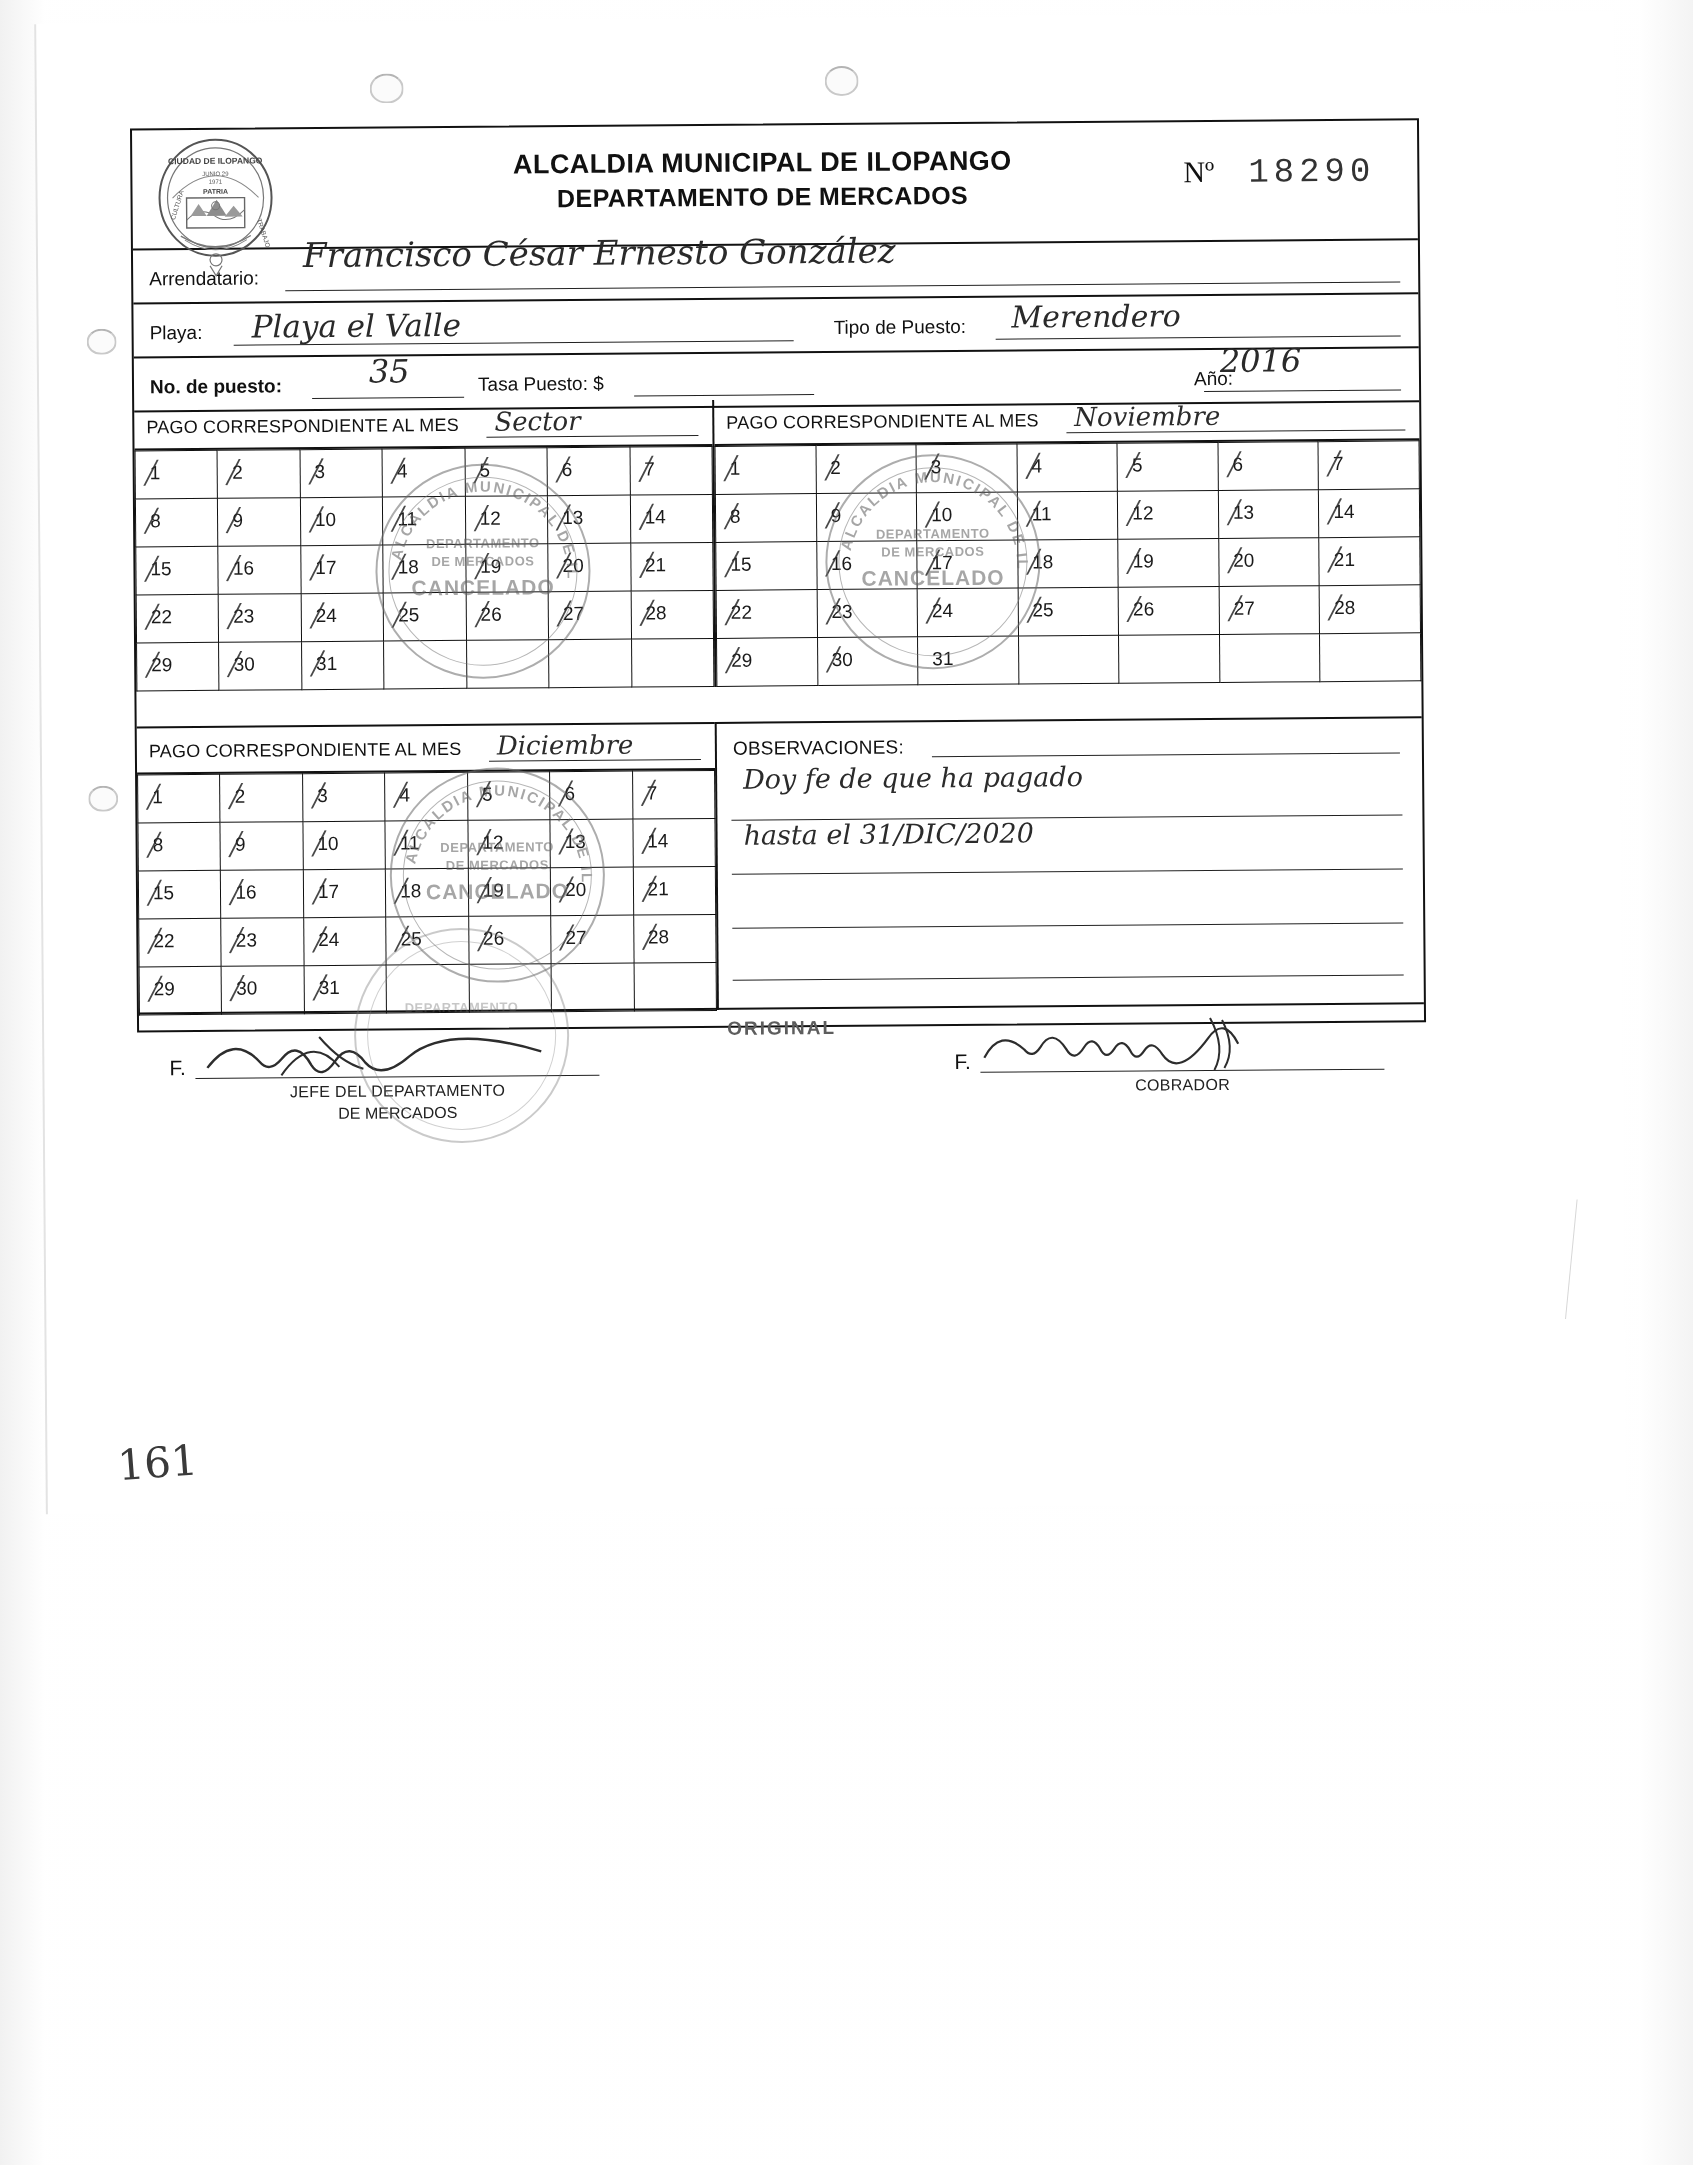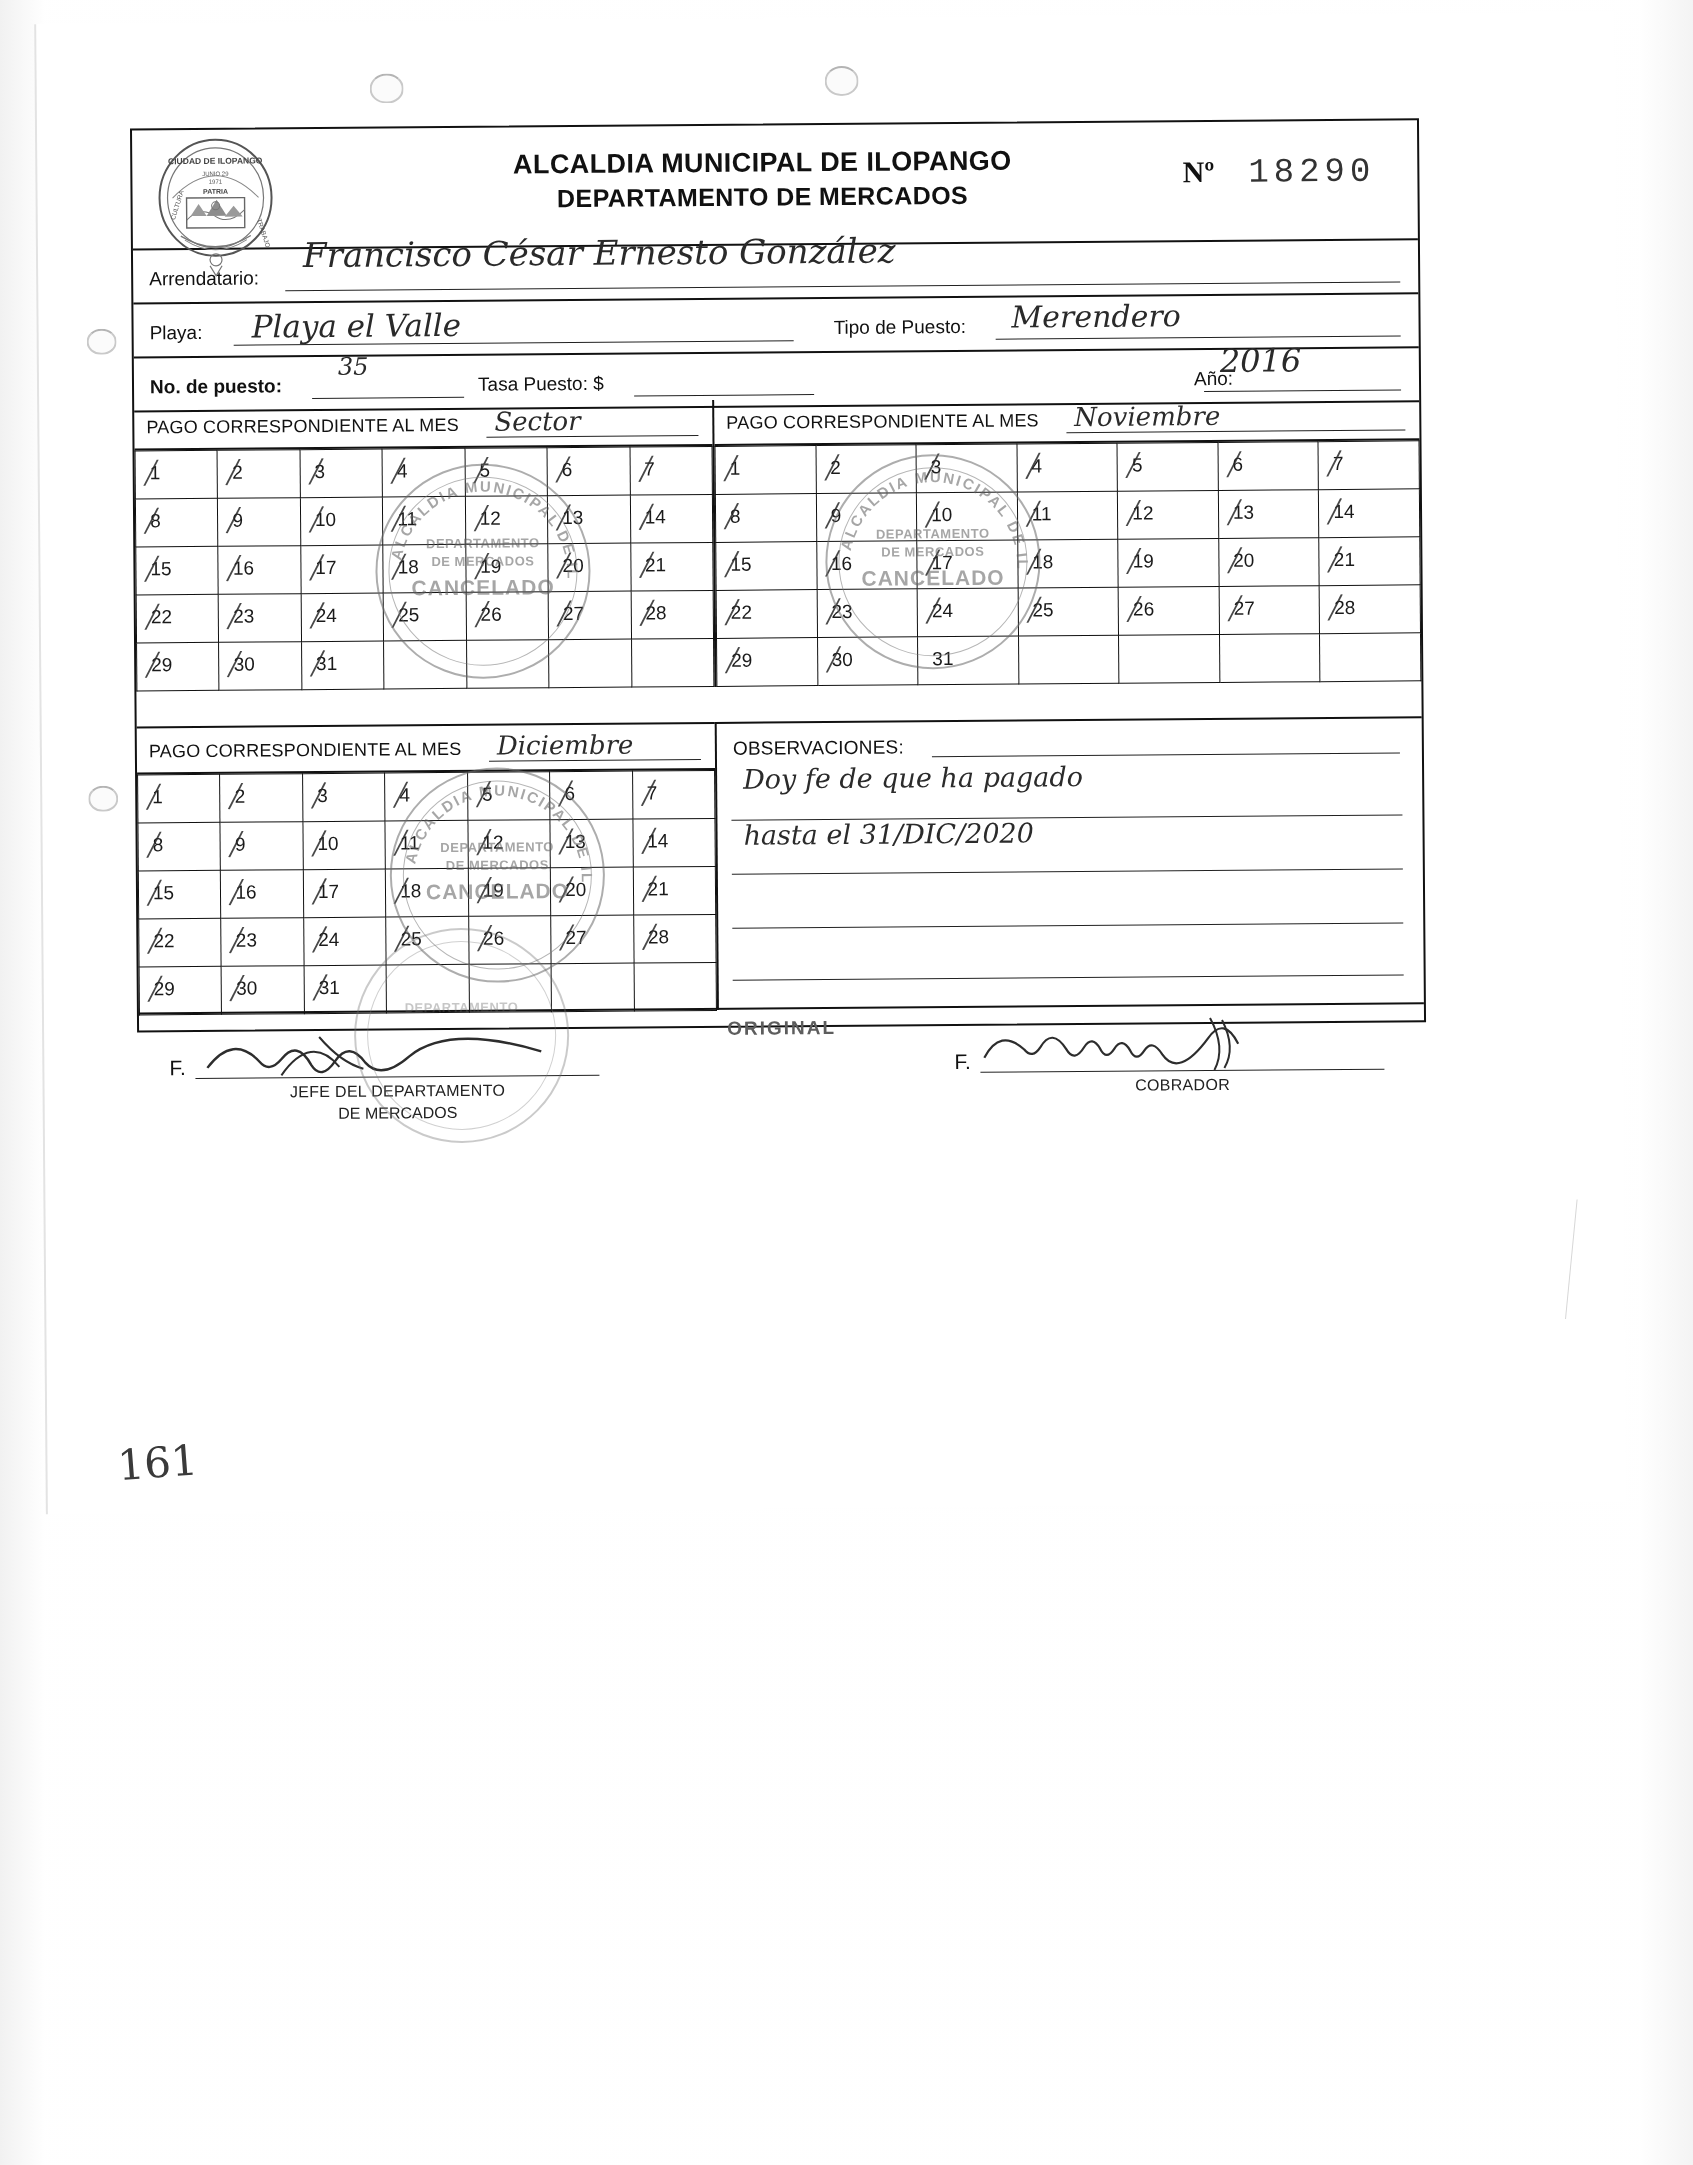--- a/index.html
+++ b/index.html
@@ -100,21 +100,21 @@
   .nobox {
     position: absolute;
     right: 42px;
     top: 32px;
     display: flex;
     align-items: baseline;
     gap: 34px;
   }
   .nobox .no {
     font-size: 30px;
-    font-weight: bold;
+    font-weight: normal;
     color: #111;
     font-family: "Liberation Serif", serif;
   }
   .nobox .num {
     font-size: 34px;
     letter-spacing: 5px;
     color: #333;
     font-family: "Liberation Mono", monospace;
   }
 
@@ -449,21 +449,21 @@
       <span class="hand" style="left:118px; top:5px; font-size:31px;">Playa el Valle</span>
 
       <span class="lbl" style="left:700px;">Tipo de Puesto:</span>
       <span class="rule" style="left:862px; right:18px;"></span>
       <span class="hand" style="left:878px; top:2px; font-size:30px;">Merendero</span>
     </div>
 
     <div class="idrow">
       <span class="lbl" style="left:16px;font-weight:bold;">No. de puesto:</span>
       <span class="rule" style="left:178px; width:152px;"></span>
-      <span class="hand" style="left:204px; top:-4px; font-size:24px;">35</span>
+      <span class="hand" style="left:235px; top:-4px; font-size:32px;">35</span>
 
       <span class="lbl" style="left:344px;">Tasa Puesto: $</span>
       <span class="rule" style="left:500px; width:180px;"></span>
       <span class="hand" style="left:512px; top:4px; font-size:30px;"></span>
 
       <span class="lbl" style="left:1060px;">Año:</span>
       <span class="rule" style="left:1070px; right:18px;"></span>
       <span class="hand" style="left:1086px; top:-8px; font-size:32px;">2016</span>
     </div>
 

